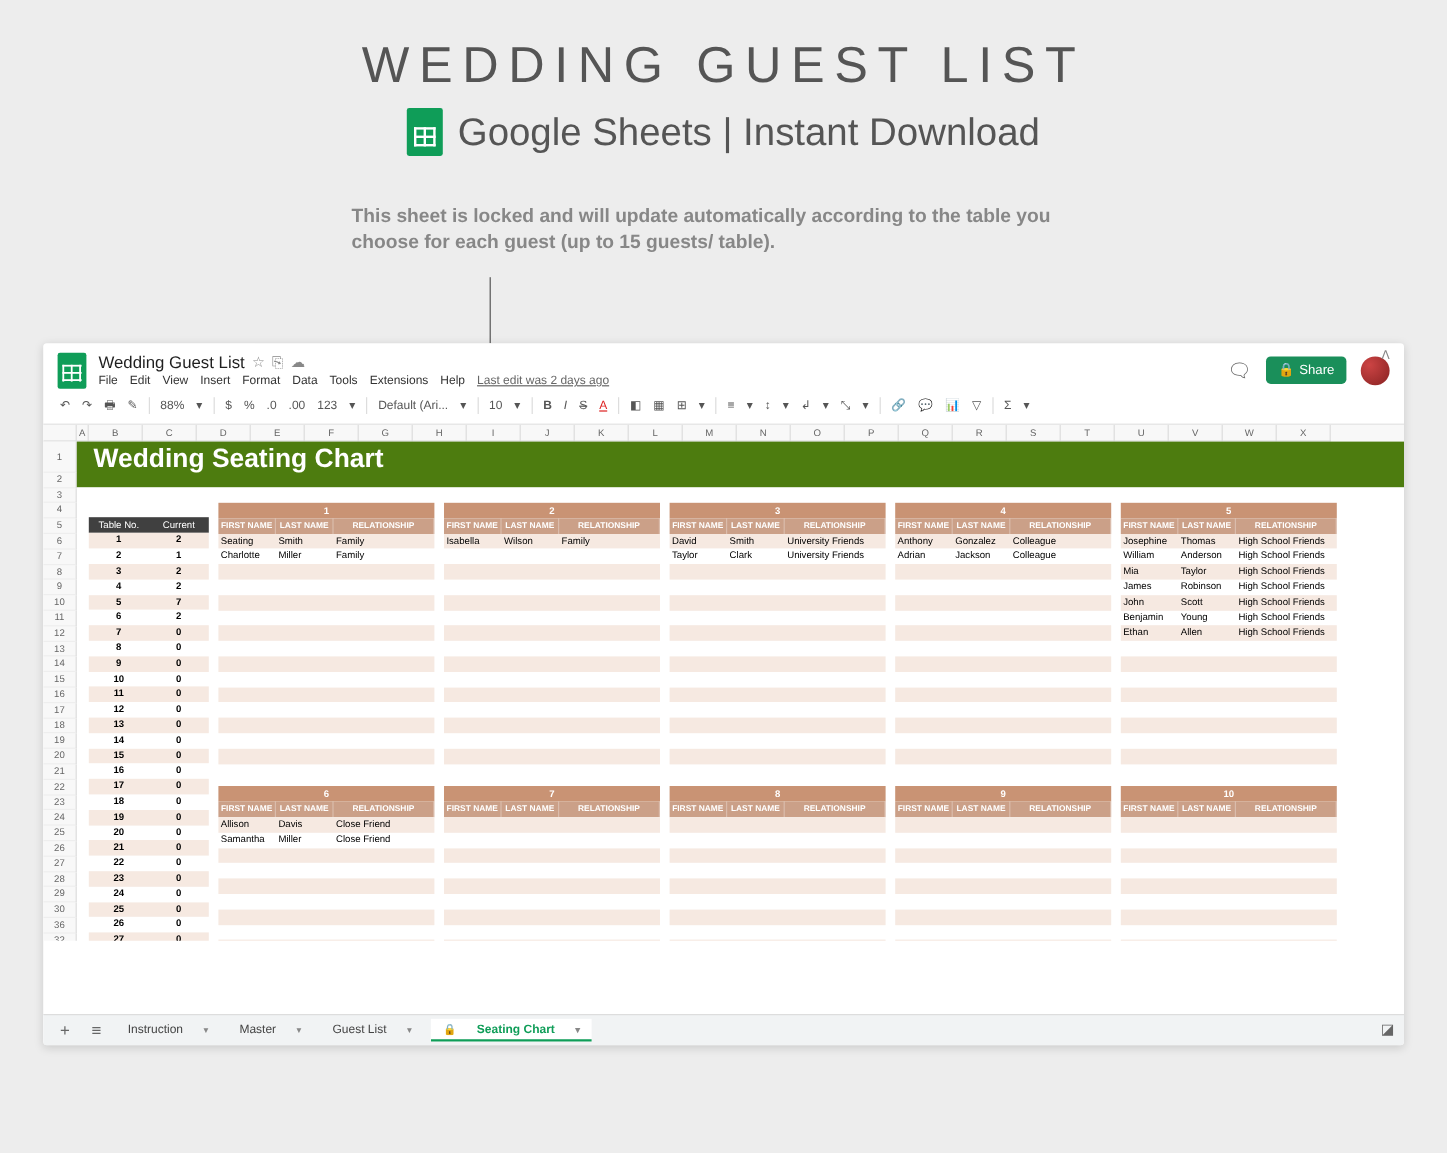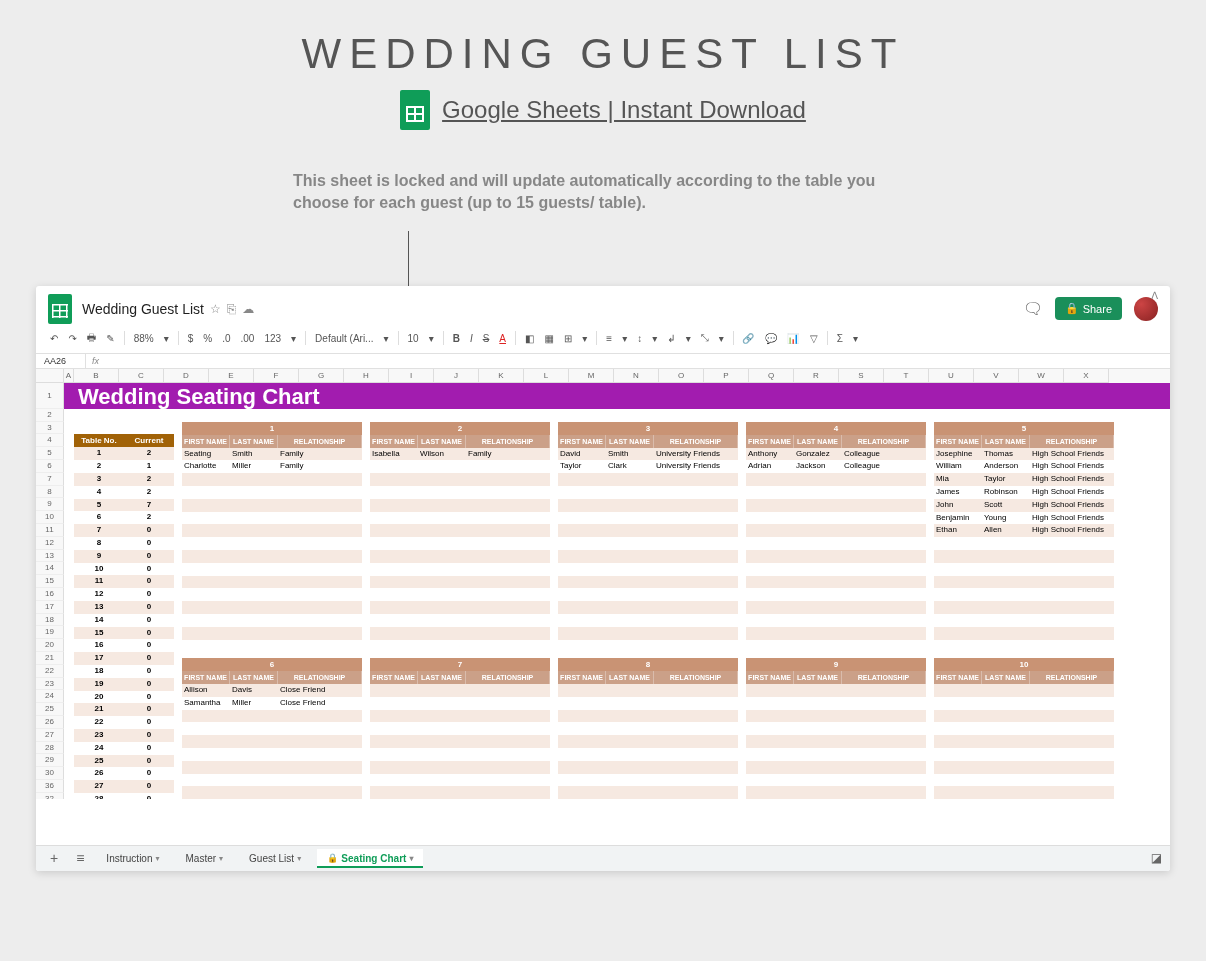--- a/index.html
+++ b/index.html
@@ -1,21 +1,21 @@
 <!DOCTYPE html>
 <html><head>
 <meta charset="utf-8">
 <style>
 *{box-sizing:border-box;margin:0;padding:0;}
 body{background:#ededed;font-family:Arial,Helvetica,sans-serif;width:1206px;height:961px;overflow:hidden;position:relative;}
 .page-title{text-align:center;color:#555;letter-spacing:8px;font-size:42px;font-weight:500;padding-top:30px;}
 .subrow{display:flex;align-items:center;justify-content:center;gap:12px;margin-top:12px;}
 .sheets-ico{width:30px;height:40px;background:#0f9d58;position:relative;border-radius:2px;}
 .sheets-ico:after{content:"";position:absolute;top:16px;left:6px;width:18px;height:16px;background:linear-gradient(#fff,#fff) 0 0/100% 2px no-repeat,linear-gradient(#fff,#fff) 0 7px/100% 2px no-repeat,linear-gradient(#fff,#fff) 0 14px/100% 2px no-repeat,linear-gradient(#fff,#fff) 0 0/2px 100% no-repeat,linear-gradient(#fff,#fff) 8px 0/2px 100% no-repeat,linear-gradient(#fff,#fff) 16px 0/2px 100% no-repeat;}
-.sub-title{color:#555;font-size:24px;text-decoration:underline;}
+.sub-title{color:#555;font-size:32px;}
 .note{color:#878787;font-size:16px;font-weight:bold;line-height:1.4;max-width:620px;margin:40px auto 16px;text-align:left;}
 .pointer{width:1px;height:55px;background:#555;margin:6px auto 0;position:relative;left:-195px;}
 .window{background:#fff;margin:0 36px;border-radius:3px;box-shadow:0 2px 8px rgba(0,0,0,.15);height:585px;position:relative;overflow:hidden;}
 .titlebar{display:flex;align-items:center;justify-content:space-between;padding:8px 12px 0;}
 .tb-left{display:flex;align-items:center;gap:10px;}
 .doc-ico{width:24px;height:30px;background:#0f9d58;border-radius:2px;position:relative;}
 .doc-ico:after{content:"";position:absolute;top:10px;left:4px;width:16px;height:14px;background:linear-gradient(#fff,#fff) 0 0/100% 1.5px no-repeat,linear-gradient(#fff,#fff) 0 6px/100% 1.5px no-repeat,linear-gradient(#fff,#fff) 0 12px/100% 1.5px no-repeat,linear-gradient(#fff,#fff) 0 0/1.5px 100% no-repeat,linear-gradient(#fff,#fff) 7px 0/1.5px 100% no-repeat,linear-gradient(#fff,#fff) 14px 0/1.5px 100% no-repeat;}
 .doc-meta{display:flex;flex-direction:column;}
 .doc-name-row{display:flex;align-items:center;gap:6px;}
 .doc-name{font-size:14px;color:#1f1f1f;}
@@ -34,42 +34,42 @@
 .grid-wrap{overflow:hidden;height:430px;position:relative;}
 .colhdr{display:flex;background:#f8f8f8;font-size:8px;color:#666;height:14px;}
 .colhdr div{border-right:1px solid #ddd;border-bottom:1px solid #ddd;text-align:center;line-height:14px;}
 .ch-rn{width:28px;}
 .ch-a{width:10px;}
 .ch-n{width:45px;}
 .grid-body{display:flex;}
 .rownums{width:28px;background:#f8f8f8;font-size:8px;color:#666;}
 .rownums div{height:12.8px;border-bottom:1px solid #eee;border-right:1px solid #ddd;text-align:center;line-height:12.8px;}
 .cells{flex:1;font-size:8px;position:relative;}
-.big-title{background:#a21caf;color:#fff;font-size:22px;font-weight:bold;padding:2px 14px;height:26px;line-height:24px;margin-left:0;}
+.big-title{background:#4d7c0f;color:#fff;font-size:22px;font-weight:bold;padding:2px 14px;height:38px;line-height:24px;margin-left:0;}
 .blank-row{height:12.8px;}
 .content{display:flex;gap:8px;padding:0 0 0 10px;}
 .summary{width:100px;}
-.sum-hdr{display:flex;background:#a16207;color:#fff;font-size:8px;font-weight:bold;height:13px;}
+.sum-hdr{display:flex;background:#404040;color:#fff;font-size:8px;font-weight:normal;height:13px;}
 .sum-hdr div{flex:1;text-align:center;line-height:13px;}
 .sum-row{display:flex;height:12.8px;font-size:8px;font-weight:bold;text-align:center;}
 .sum-row div{flex:1;line-height:12.8px;}
 .sum-row.odd{background:#f6e9e1;}
 .tables-col{flex:1;display:flex;flex-wrap:wrap;gap:8px;}
 .tbl{width:180px;}
 .tbl-num{background:#c99374;color:#fff;text-align:center;font-weight:bold;height:13px;line-height:13px;font-size:8px;}
 .tbl-hdr{display:flex;background:#cba088;color:#fff;font-size:7px;font-weight:bold;height:13px;}
 .tbl-hdr div{text-align:center;line-height:13px;border-right:1px solid rgba(255,255,255,.3);}
 .th-fn{width:48px;}.th-ln{width:48px;}.th-rel{flex:1;}
 .tbl-rows{}
 .tbl-rows .r{display:flex;height:12.8px;font-size:8px;}
 .tbl-rows .r.odd{background:#f6e9e1;}
 .tbl-rows .r div{line-height:12.8px;padding-left:2px;overflow:hidden;white-space:nowrap;}
 .tbl-rows .r .fn{width:48px;}.tbl-rows .r .ln{width:48px;}.tbl-rows .r .rel{flex:1;}
 .tabs-bar{position:absolute;bottom:0;left:0;right:0;height:26px;background:#f1f3f4;display:flex;align-items:center;padding:0 8px;gap:6px;border-top:1px solid #ddd;}
-.tab{font-size:10px;padding:4px 10px;color:#444;display:flex;align-items:center;gap:3px;justify-content:center;}
+.tab{font-size:10px;padding:4px 10px;color:#444;display:flex;align-items:center;gap:17px;justify-content:center;}
 .tab.active{background:#fff;color:#0f9d58;font-weight:bold;box-shadow:inset 0 -2px 0 #0f9d58;}
 .tab .dd{font-size:8px;color:#888;}
 .plus-tab{font-size:14px;color:#666;padding:0 6px;}
 .lock{font-size:9px;}
 .chev-collapse{position:absolute;right:8px;top:2px;color:#888;font-size:10px;}
 </style>
 </head>
 <body>
 
 <div class="page-title">WEDDING GUEST LIST</div>
@@ -84,20 +84,32 @@
 
   <div class="titlebar">
     <div class="tb-left">
       <div class="doc-ico"></div>
       <div class="doc-meta">
         <div class="doc-name-row">
           <span class="doc-name">Wedding Guest List</span>
           <span class="tiny-ico">☆</span>
           <span class="tiny-ico">⎘</span>
           <span class="tiny-ico">☁</span>
+        </div>
+        <div class="menu-row">
+          <span>File</span>
+          <span>Edit</span>
+          <span>View</span>
+          <span>Insert</span>
+          <span>Format</span>
+          <span>Data</span>
+          <span>Tools</span>
+          <span>Extensions</span>
+          <span>Help</span>
+          <span class="last">Last edit was 2 days ago</span>
         </div>
       </div>
     </div>
     <div class="tb-right">
       <span style="color:#666;">🗨</span>
       <div class="share-btn">
         <span>🔒</span>
         <span>Share</span>
       </div>
       <div class="avatar"></div>
@@ -148,25 +160,20 @@
     <span>🔗</span>
     <span>💬</span>
     <span>📊</span>
     <span>▽</span>
     <div class="tb-sep"></div>
     <span>Σ</span>
       <span>▾</span>
     <span class="chev-collapse">ᐱ</span>
   </div>
 
-  <div class="namebox">
-    <div class="nb-cell">AA26</div>
-    <div class="nb-fx">fx</div>
-    <div style="flex:1;"></div>
-  </div>
 
   <div class="grid-wrap">
     <div class="colhdr">
       <div class="ch-rn"></div>
       <div class="ch-a">A</div>
       <div class="ch-n">B</div>
       <div class="ch-n">C</div>
       <div class="ch-n">D</div>
       <div class="ch-n">E</div>
       <div class="ch-n">F</div>

